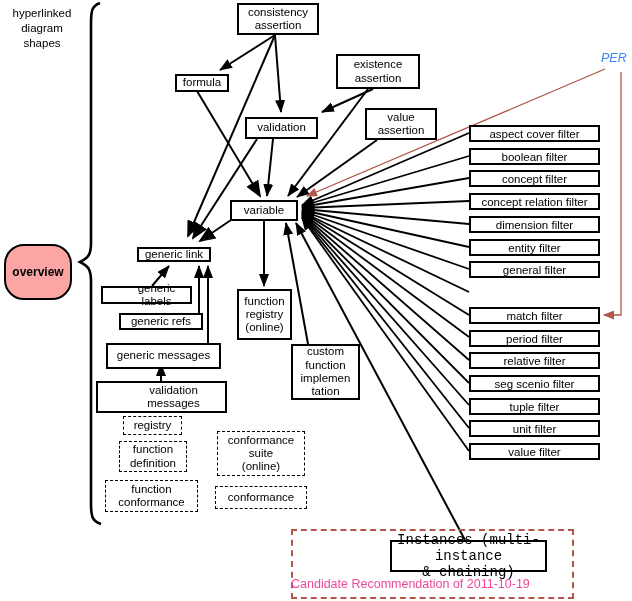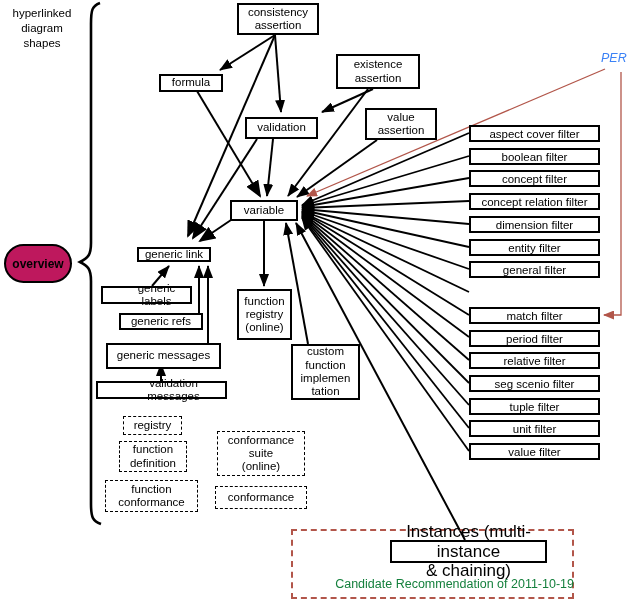--- a/index.html
+++ b/index.html
@@ -10,31 +10,31 @@
         display:flex;align-items:center;justify-content:center;text-align:center;
         font-size:11.5px;line-height:1.16;white-space:pre-line;}
   .dashedNode{position:absolute;background:#fff;border:1.5px dashed #000;box-sizing:border-box;
         display:flex;align-items:center;justify-content:center;text-align:center;
         font-size:11.5px;line-height:1.16;white-space:pre-line;}
   .filterNode{position:absolute;left:469px;width:131px;height:17px;background:#fff;
         border:2px solid #000;box-sizing:border-box;display:flex;align-items:center;
         justify-content:center;text-align:center;font-size:11.5px;}
   .annotation{position:absolute;left:5px;top:6px;width:74px;text-align:center;
         font-size:11.5px;line-height:1.3;white-space:pre-line;}
-  .overview{position:absolute;left:4px;top:244px;width:68px;height:39px;background:#be185d;
+  .overview{position:absolute;left:4px;top:244px;width:68px;height:56px;background:#fca5a5;
         border:2px solid #000;border-radius:20px;box-sizing:border-box;display:flex;
         align-items:center;justify-content:center;font-weight:bold;font-size:12px;}
   .per{position:absolute;left:601px;top:51px;font-size:12.5px;font-style:italic;color:#3b82f6;}
   .redRegion{position:absolute;left:291px;top:529px;width:283px;height:70px;
         border:2px dashed #b2564a;box-sizing:border-box;}
-  .redNote{position:absolute;left:291px;top:577px;width:283px;text-align:right;
-        font-size:12.5px;color:#15803d;}
-  .instances{position:absolute;left:390px;top:540px;width:157px;height:23px;background:#fff;
+  .redNote{position:absolute;left:291px;top:577px;width:283px;text-align:left;
+        font-size:12.5px;color:#ec4899;}
+  .instances{position:absolute;left:390px;top:540px;width:157px;height:32px;background:#fff;
         border:2px solid #000;box-sizing:border-box;display:flex;align-items:center;
-        justify-content:center;text-align:center;font-size:17px;line-height:1.16;white-space:pre-line;}
+        justify-content:center;text-align:center;font-size:14px;line-height:1.16;white-space:pre-line;font-family:Liberation Mono, monospace;}
 </style>
 </head>
 <body>
 
 <div class="stage">
 
   <svg class="wires" viewBox="0 0 632 601" xmlns="http://www.w3.org/2000/svg">
     <defs>
       <marker id="ah" markerUnits="userSpaceOnUse" markerWidth="13" markerHeight="10" refX="12" refY="5" orient="auto">
           <path d="M0,0 L13,5 L0,10 z" fill="#000"></path>
@@ -96,32 +96,32 @@
   <div class="annotation">hyperlinked
 diagram
 shapes</div>
 
   <div class="overview">overview</div>
 
   <div class="per">PER</div>
 
   <div class="node" style="left:237px;top:3px;width:82px;height:32px;">consistency
 assertion</div>
-  <div class="node" style="left:159px;top:74px;width:64px;height:18px;">formula</div>
+  <div class="node" style="left:175px;top:74px;width:54px;height:18px;">formula</div>
   <div class="node" style="left:336px;top:54px;width:84px;height:35px;">existence
 assertion</div>
   <div class="node" style="left:245px;top:117px;width:73px;height:22px;">validation</div>
   <div class="node" style="left:365px;top:108px;width:72px;height:32px;">value
 assertion</div>
   <div class="node" style="left:230px;top:200px;width:68px;height:21px;">variable</div>
   <div class="node" style="left:137px;top:247px;width:74px;height:15px;">generic link</div>
   <div class="node" style="left:101px;top:286px;width:91px;height:18px;padding-left:20px;">generic labels</div>
   <div class="node" style="left:119px;top:313px;width:84px;height:17px;">generic refs</div>
   <div class="node" style="left:106px;top:343px;width:115px;height:26px;">generic messages</div>
-  <div class="node" style="left:96px;top:381px;width:131px;height:18px;padding-left:24px;">validation messages</div>
+  <div class="node" style="left:96px;top:381px;width:131px;height:32px;padding-left:24px;">validation messages</div>
   <div class="node" style="left:237px;top:289px;width:55px;height:51px;">function
 registry
 (online)</div>
   <div class="node" style="left:291px;top:344px;width:69px;height:56px;">custom
 function
 implemen
 tation</div>
 
   <div class="filterNode" style="top:125px;">aspect cover filter</div>
   <div class="filterNode" style="top:148px;">boolean filter</div>

